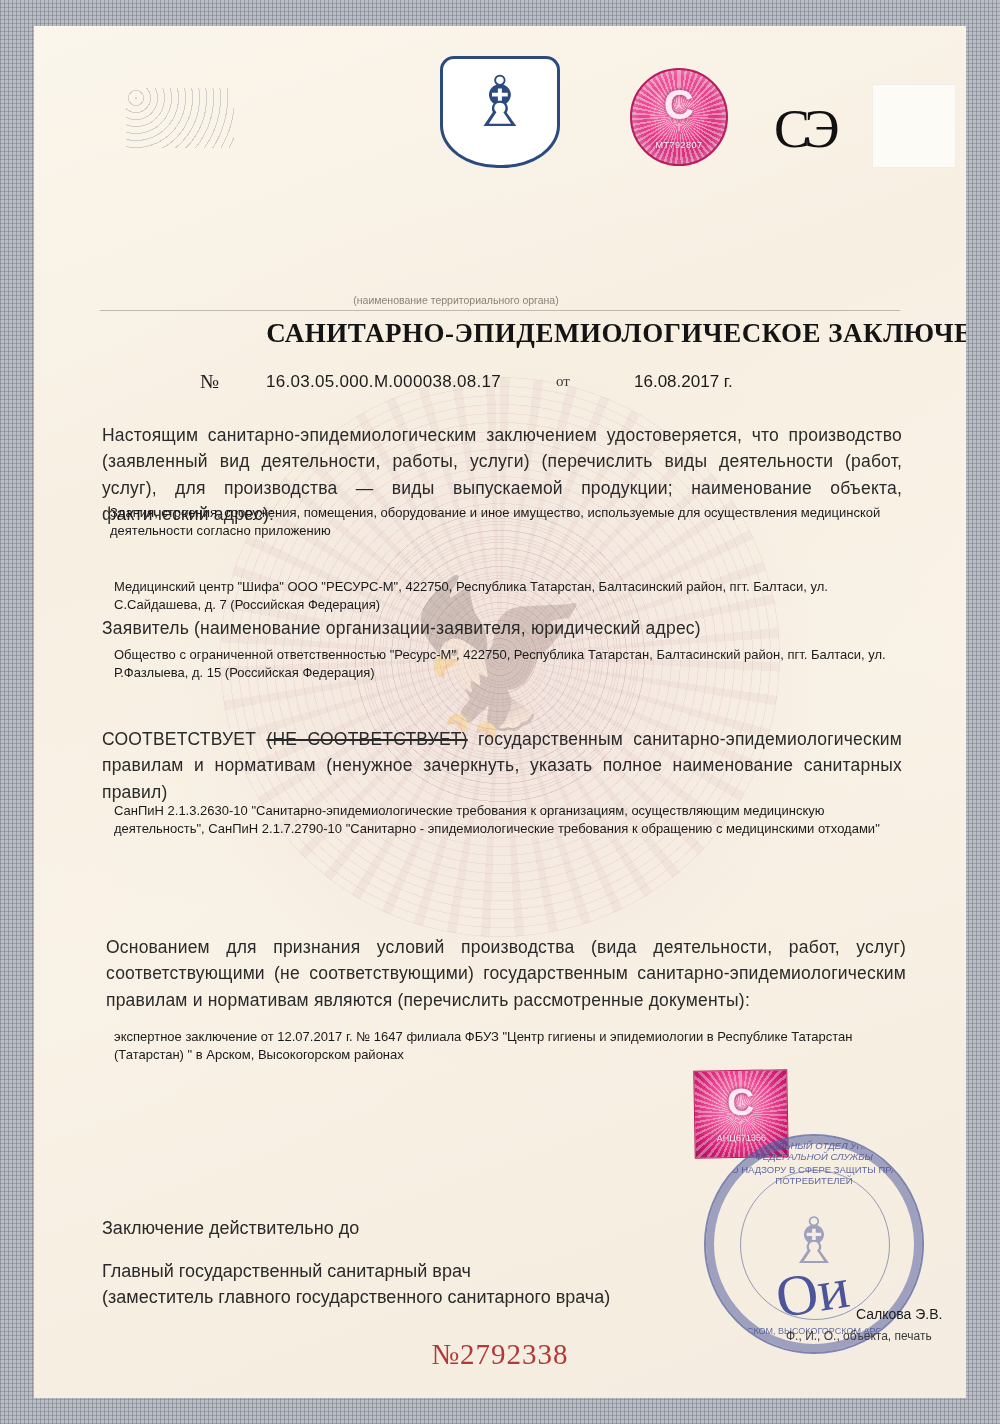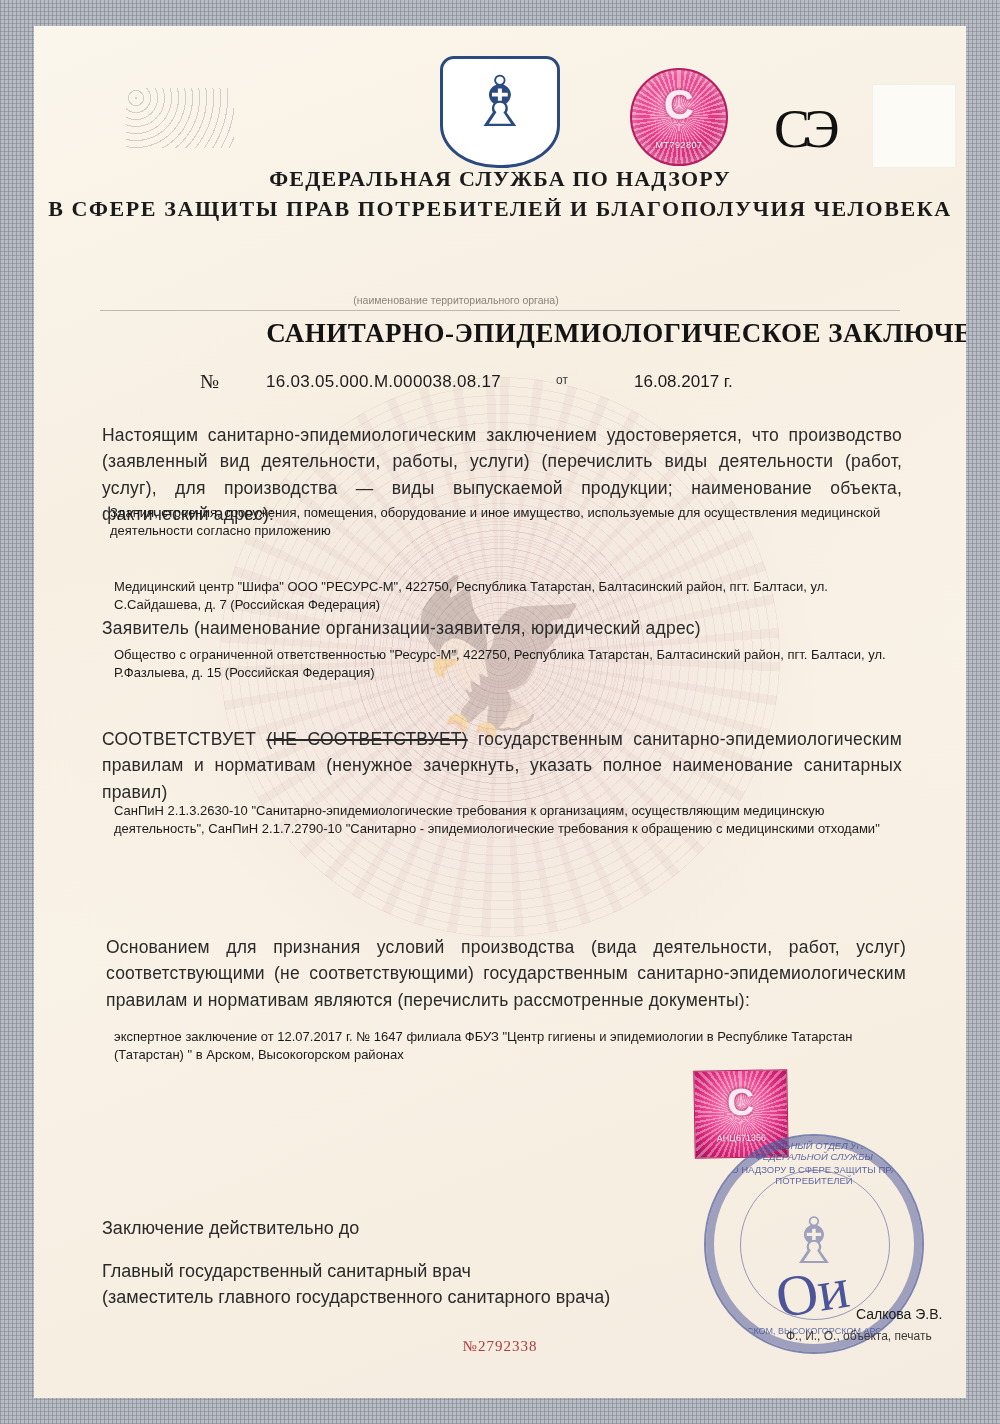--- a/index.html
+++ b/index.html
@@ -198,22 +198,23 @@
     font-family: "Liberation Serif", serif;
     font-size: 20px;
   }
   .numline .num {
     position: absolute; left: 232px; top: 2px;
     font-size: 17px;
     letter-spacing: .3px;
   }
   .numline .lbl-ot {
     position: absolute; left: 522px; top: 3px;
-    font-size: 12px;
+    font-size: 15px;
     color: #3a3a3a;
+    font-family: Liberation Serif, serif;
   }
   .numline .date {
     position: absolute; left: 600px; top: 2px;
     font-size: 17px;
   }
   .para {
     position: absolute;
     font-size: 17.5px;
     color: #2a2a2a;
     line-height: 1.5;
@@ -257,21 +258,21 @@
     font-size: 18px;
     color: #2a2a2a;
     line-height: 1.45;
     width: 640px;
   }
   .serial {
     position: absolute;
     left: 0; width: 932px; top: 1312px;
     text-align: center;
     font-family: "Liberation Serif", serif;
-    font-size: 15px;
+    font-size: 29px;
     color: #b03a3a;
     letter-spacing: 1px;
   }
   
   .holo2 {
     position: absolute;
     left: 660px; top: 1044px;
     width: 92px; height: 86px;
     background:
       repeating-conic-gradient(from 0deg, rgba(255,255,255,.35) 0deg 3deg, rgba(255,0,140,0.12) 3deg 7deg),
@@ -371,24 +372,20 @@
     </div>
 
     <div class="holo-stamp">
       <div class="c">C</div>
       <div class="num">МТ792807</div>
     </div>
 
     <div class="ce-mark">СЭ</div>
     <div class="blank-box"></div>
 
-    <div class="org-title">
-      <div class="l1">ФЕДЕРАЛЬНАЯ СЛУЖБА ПО НАДЗОРУ</div>
-      <div class="l2">В СФЕРЕ ЗАЩИТЫ ПРАВ ПОТРЕБИТЕЛЕЙ И БЛАГОПОЛУЧИЯ  ЧЕЛОВЕКА</div>
-    </div>
 
     <div class="caption-small">(наименование территориального органа)</div>
     <div class="rule"></div>
 
     <div class="doc-title">САНИТАРНО-ЭПИДЕМИОЛОГИЧЕСКОЕ ЗАКЛЮЧЕНИЕ</div>
 
     <div class="numline">
       <span class="lbl-no">№</span>
       <span class="num">16.03.05.000.М.000038.08.17</span>
       <span class="lbl-ot">от</span>

